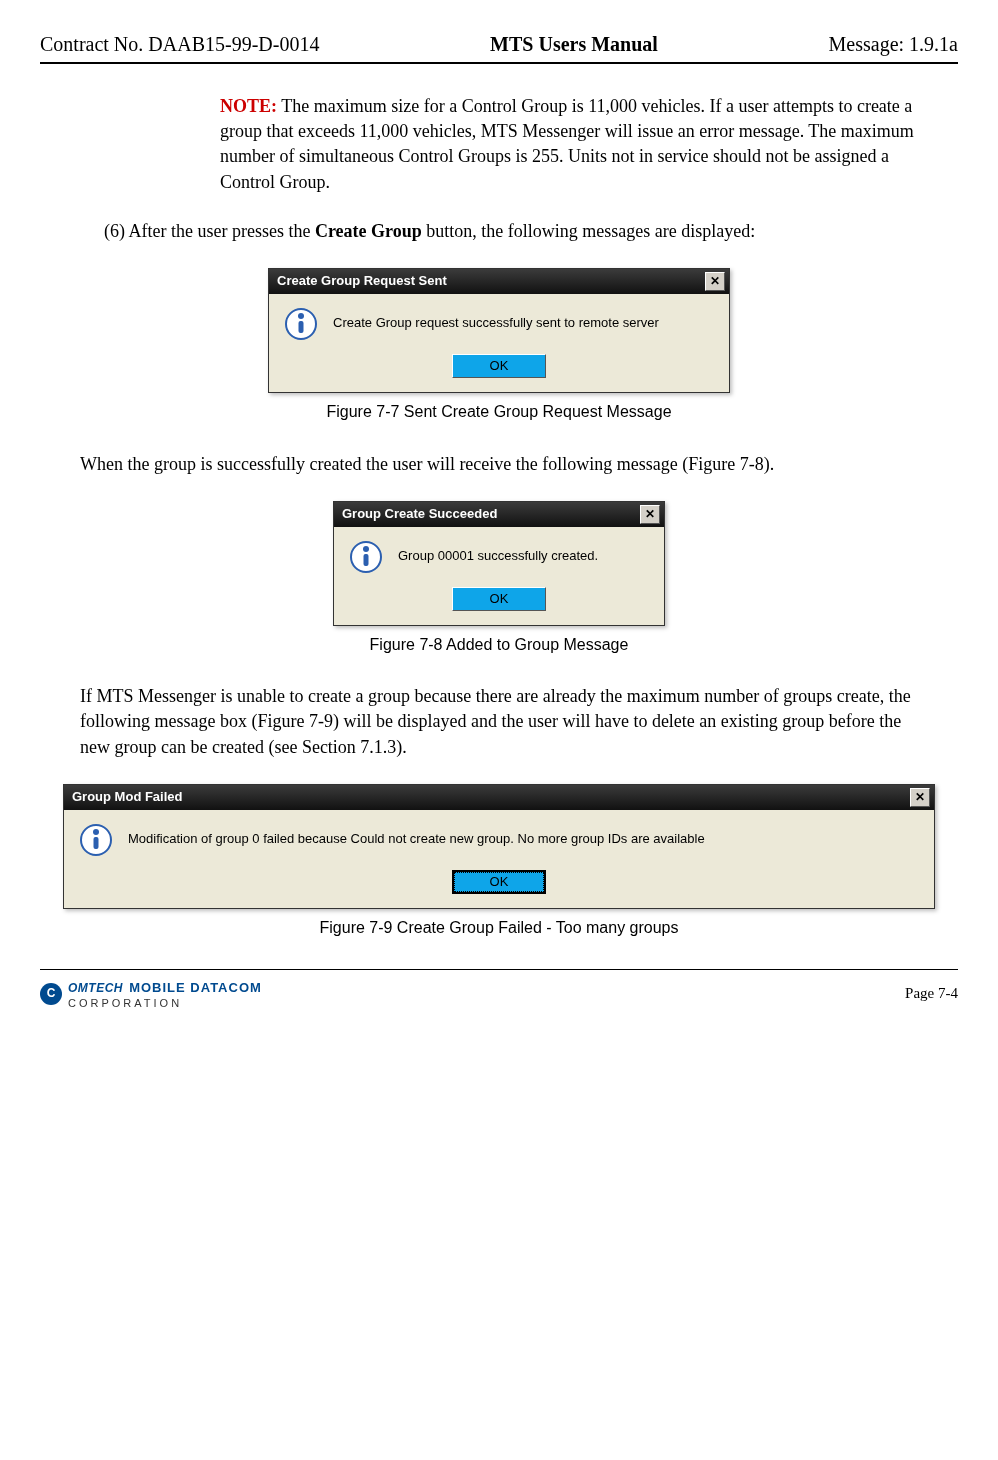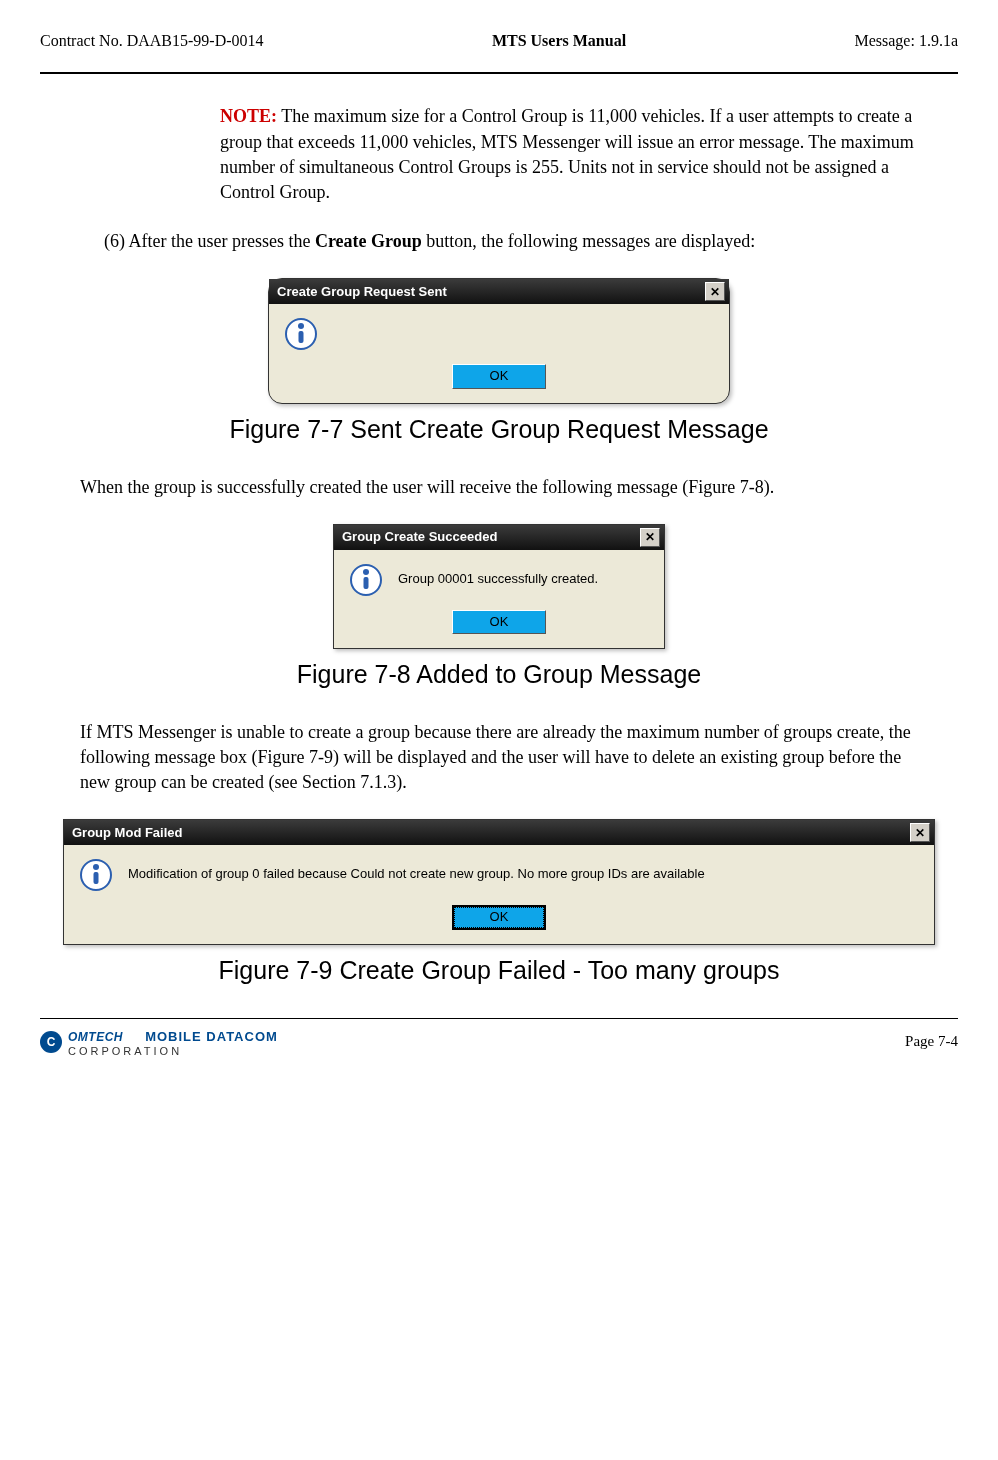--- a/index.html
+++ b/index.html
@@ -8,22 +8,22 @@
     margin: 0;
     padding: 30px 40px;
     width: 998px;
     box-sizing: border-box;
     color: #000;
     line-height: 1.4;
   }
   .header-row {
     display: flex;
     justify-content: space-between;
-    font-size: 16px;
-    margin-bottom: 20px;
+    font-size: 20px;
+    margin-bottom: 4px;
   }
   .header-center { font-weight: bold; }
   hr.top-hr {
     border: none;
     border-top: 2px solid #000;
     margin: 0 0 30px 0;
   }
   hr.bottom-hr {
     border: none;
     border-top: 1px solid #000;
@@ -39,33 +39,33 @@
   .numbered-para {
     margin: 0 40px 24px 100px;
     text-indent: -36px;
   }
   .body-para {
     margin: 0 40px 24px 40px;
   }
   .figure-caption {
     text-align: center;
     font-family: Arial, Helvetica, sans-serif;
-    font-size: 25px;
+    font-size: 16px;
     margin: 4px 0 28px 0;
   }
   
   .dialog {
     margin: 0 auto 8px auto;
     border: 1px solid #333;
     box-shadow: 2px 2px 4px rgba(0,0,0,0.25);
     background: #ece9d8;
     font-family: Tahoma, Arial, sans-serif;
     font-size: 13px;
   }
-  .dlg-w1 { width: 460px; border-radius: 14px; } 
+  .dlg-w1 { width: 460px; } 
   .dlg-w2 { width: 330px; }
   .dlg-w3 { width: 870px; }
   .titlebar {
     background: linear-gradient(to bottom, #3b3b3b, #111);
     color: #fff;
     display: flex;
     justify-content: space-between;
     align-items: center;
     padding: 3px 4px 3px 8px;
     font-weight: bold;
@@ -140,21 +140,21 @@
     font-family: Arial, Helvetica, sans-serif;
   }
   .logo-circle {
     width: 22px; height: 22px;
     background: #004a8f;
     border-radius: 50%;
     display: flex; align-items: center; justify-content: center;
     color: #fff; font-weight: bold; font-size: 12px;
   }
   .logo-text1 { color: #004a8f; font-weight: bold; font-style: italic; font-size: 12px; letter-spacing: 0.5px;}
-  .logo-text2 { color: #004a8f; font-weight: bold; font-size: 13px; margin-left: 18px; letter-spacing: 1px;}
+  .logo-text2 { color: #004a8f; font-weight: bold; font-size: 13px; margin-left: 2px; letter-spacing: 1px;}
   .logo-sub { color: #333; font-size: 11px; letter-spacing: 3px; display: block; margin-top: -2px;}
 </style>
 </head>
 <body>
 
 <div class="header-row">
   <span>Contract No. DAAB15-99-D-0014</span>
   <span class="header-center">MTS Users Manual</span>
   <span>Message:  1.9.1a</span>
 </div>
@@ -174,20 +174,21 @@
     <div class="close-btn">✕</div>
   </div>
   <div class="dlg-body">
     <div class="info-icon">
       <svg viewBox="0 0 32 32">
           <circle cx="16" cy="16" r="15" fill="#fff" stroke="#2b5fb0" stroke-width="2"></circle>
           <rect x="13.5" y="13" width="5" height="12" rx="2" fill="#2b5fb0"></rect>
           <circle cx="16" cy="8" r="3" fill="#2b5fb0"></circle>
         </svg>
     </div>
+    <div class="dlg-text">Create Group request successfully sent to remote server</div>
   </div>
   <div class="dlg-footer">
     <span class="ok-btn">OK</span>
   </div>
 </div>
 <div class="figure-caption">Figure 7-7     Sent Create Group Request Message</div>
 
 <p class="body-para">When the group is successfully created the user will receive the following message (Figure 7-8).</p>
 
 <div class="dialog dlg-w2">

